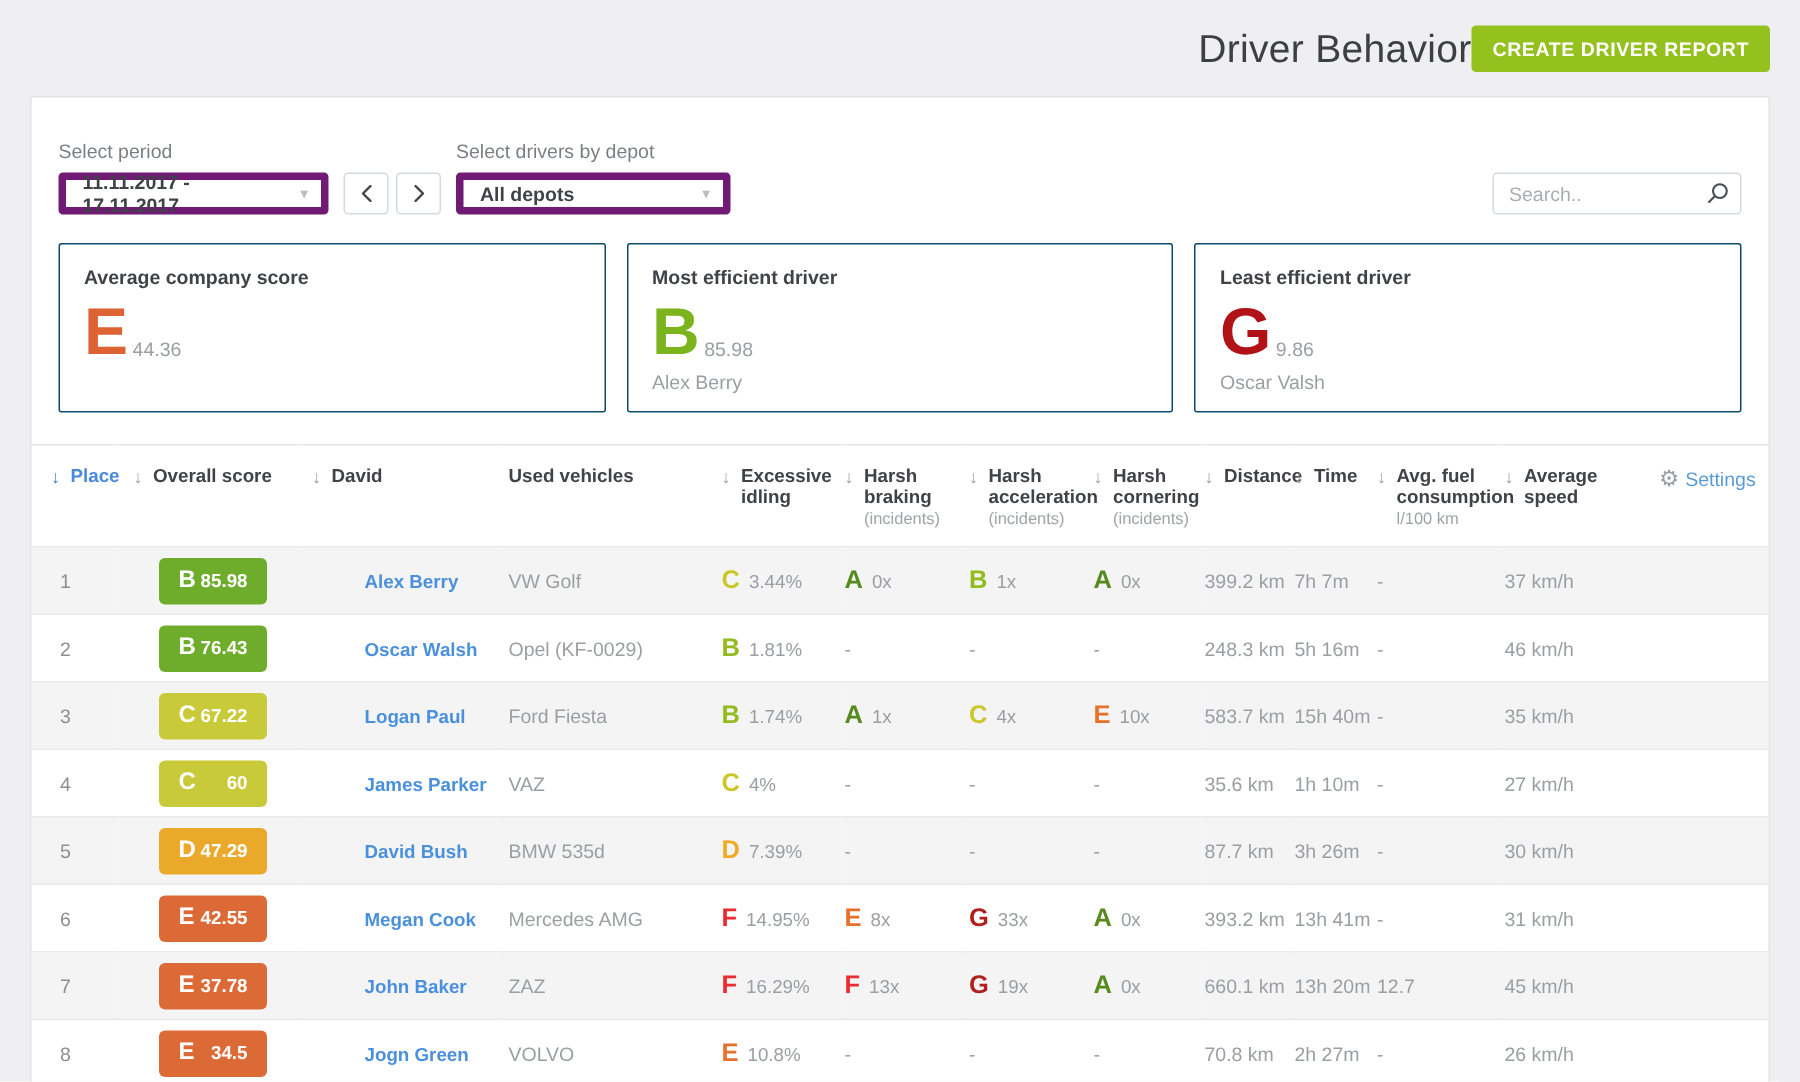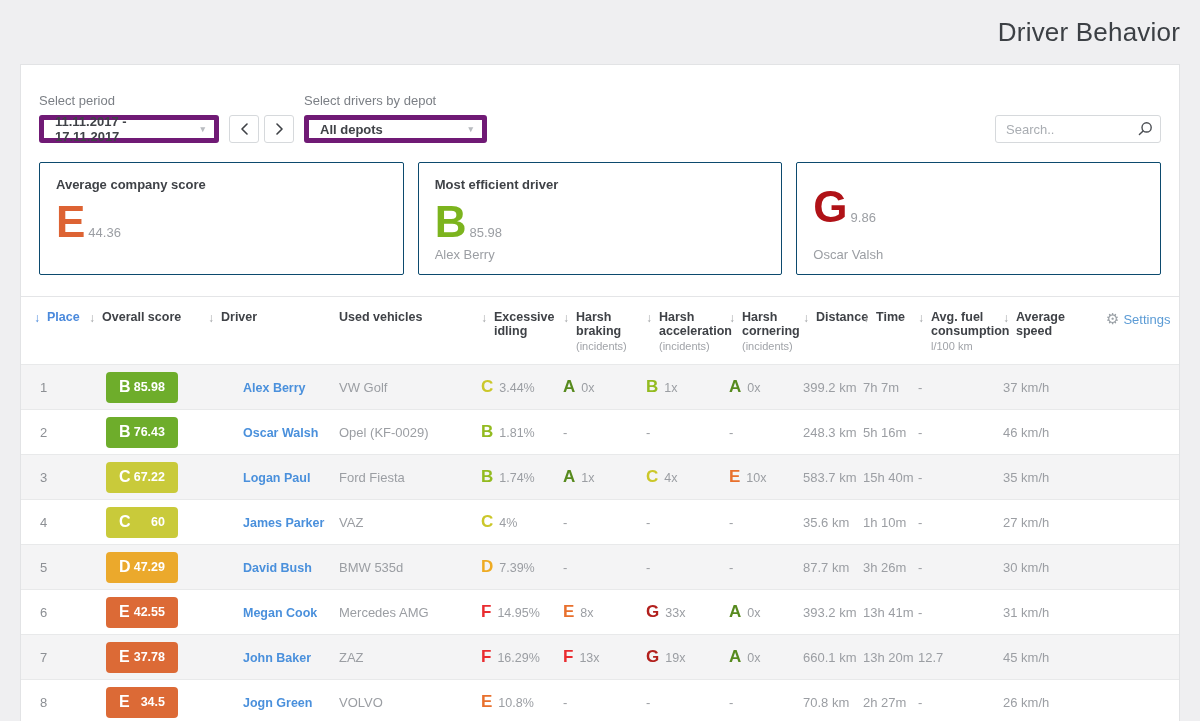--- a/index.html
+++ b/index.html
@@ -93,20 +93,21 @@
   .c11 { width:85px; padding-left:2px; }
   .c12 { width:105px; padding-left:2px; } th.c12 { padding-right:45px; }
   .c13 { padding-left:0; }
   th.c13 .th-flex { align-items:center; }
 </style>
 </head>
 <body>
 
 <div class="topbar">
   <div class="page-title">Driver Behavior</div>
+  <button class="create-btn">CREATE DRIVER REPORT</button>
 </div>
 
 <div class="panel">
 
   <div class="filters">
     <div class="filter-group">
       <div class="filter-label">Select period</div>
       <div class="controls-row">
         <div class="select period-select">
           <span>11.11.2017 - 17.11.2017</span>
@@ -155,20 +156,21 @@
     </div>
     <div class="card">
       <div class="card-title">Most efficient driver</div>
       <div class="card-grade-row">
         <span class="card-grade" style="color: rgb(124, 180, 30);">B</span>
         <span class="card-score">85.98</span>
       </div>
       <div class="card-driver">Alex Berry</div>
     </div>
     <div class="card">
+      <div class="card-title">Least efficient driver</div>
       <div class="card-grade-row">
         <span class="card-grade" style="color: rgb(176, 18, 23);">G</span>
         <span class="card-score">9.86</span>
       </div>
       <div class="card-driver">Oscar Valsh</div>
     </div>
   </div>
 
   <table>
     <thead>
@@ -181,21 +183,21 @@
           </th>
           <th class="c2 sortable">
             <div class="th-flex">
               <span class="sort-arrow">↓</span>
               <div class="th-text">Overall score</div>
             </div>
           </th>
           <th class="c3 sortable">
             <div class="th-flex">
               <span class="sort-arrow">↓</span>
-              <div class="th-text">Driver</div>
+              <div class="th-text">David</div>
             </div>
           </th>
           <th class="c4">
             <div class="th-flex">
               <div class="th-text">Used vehicles</div>
             </div>
           </th>
           <th class="c5 sortable">
             <div class="th-flex">
               <span class="sort-arrow">↓</span>

